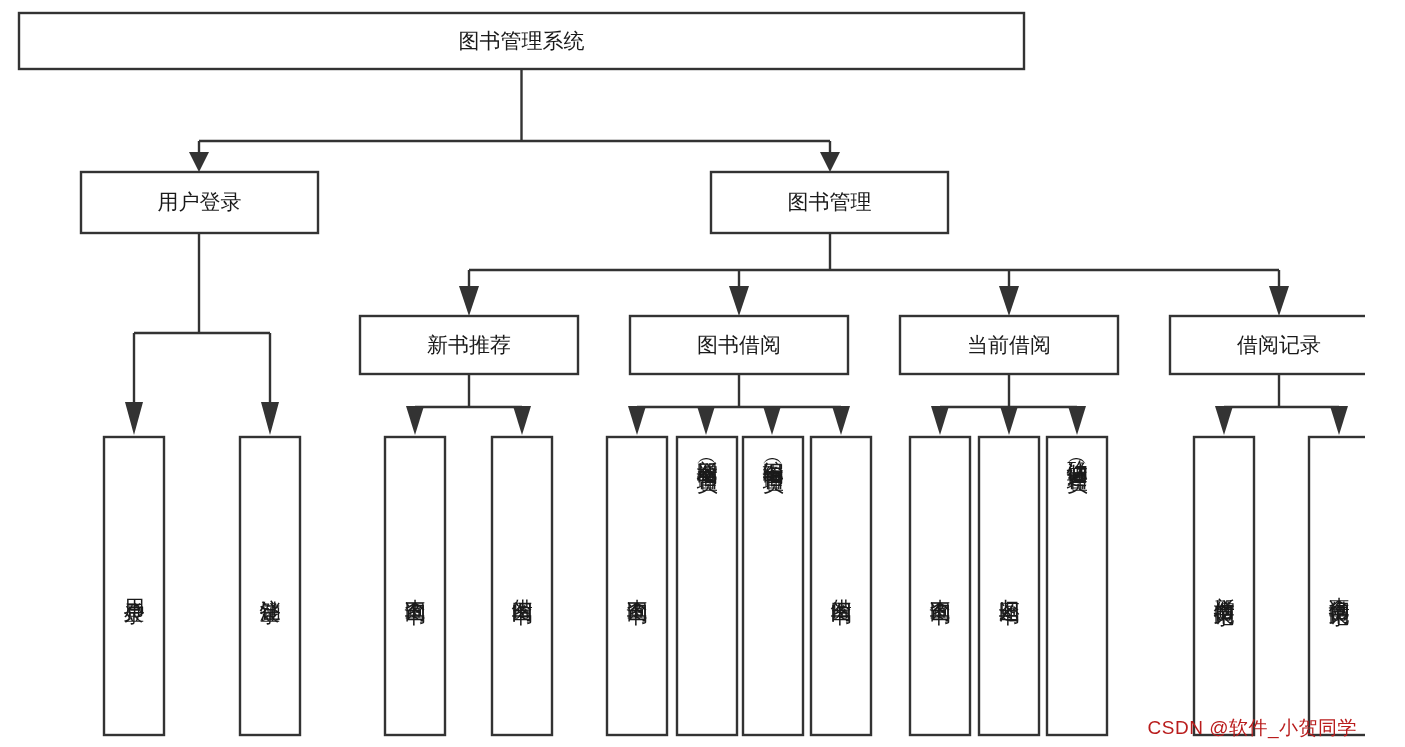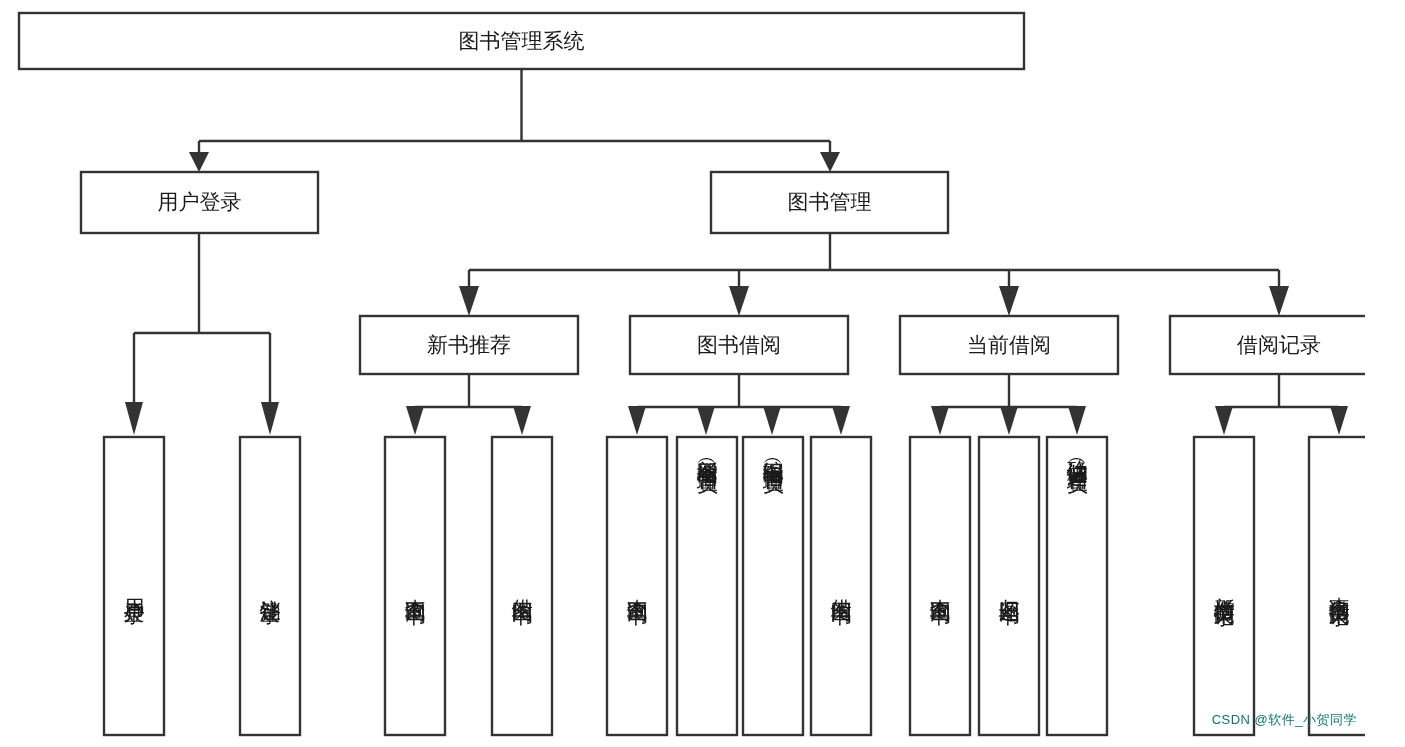--- a/index.html
+++ b/index.html
@@ -59,24 +59,24 @@
     font-family: "Liberation Sans", "DejaVu Sans", sans-serif;
     font-size: 21px;
     line-height: 1.25;
     color: #1a1a1a;
     letter-spacing: 2px;
     white-space: nowrap;
   }
   .watermark {
     position: absolute;
     right: 8px;
-    bottom: 18px;
-    font-family: "Liberation Sans", "DejaVu Sans", sans-serif;
-    font-size: 13px;
-    color: #0f766e;
+    bottom: 6px;
+    font-family: "Liberation Sans", "DejaVu Sans", sans-serif;
+    font-size: 19px;
+    color: #b91c1c;
     letter-spacing: 0.5px;
     user-select: none;
   }
 </style>
 </head>
 <body>
 
 <div id="diagram-root">
 
   <svg id="tree" viewBox="0 0 1405 747">

